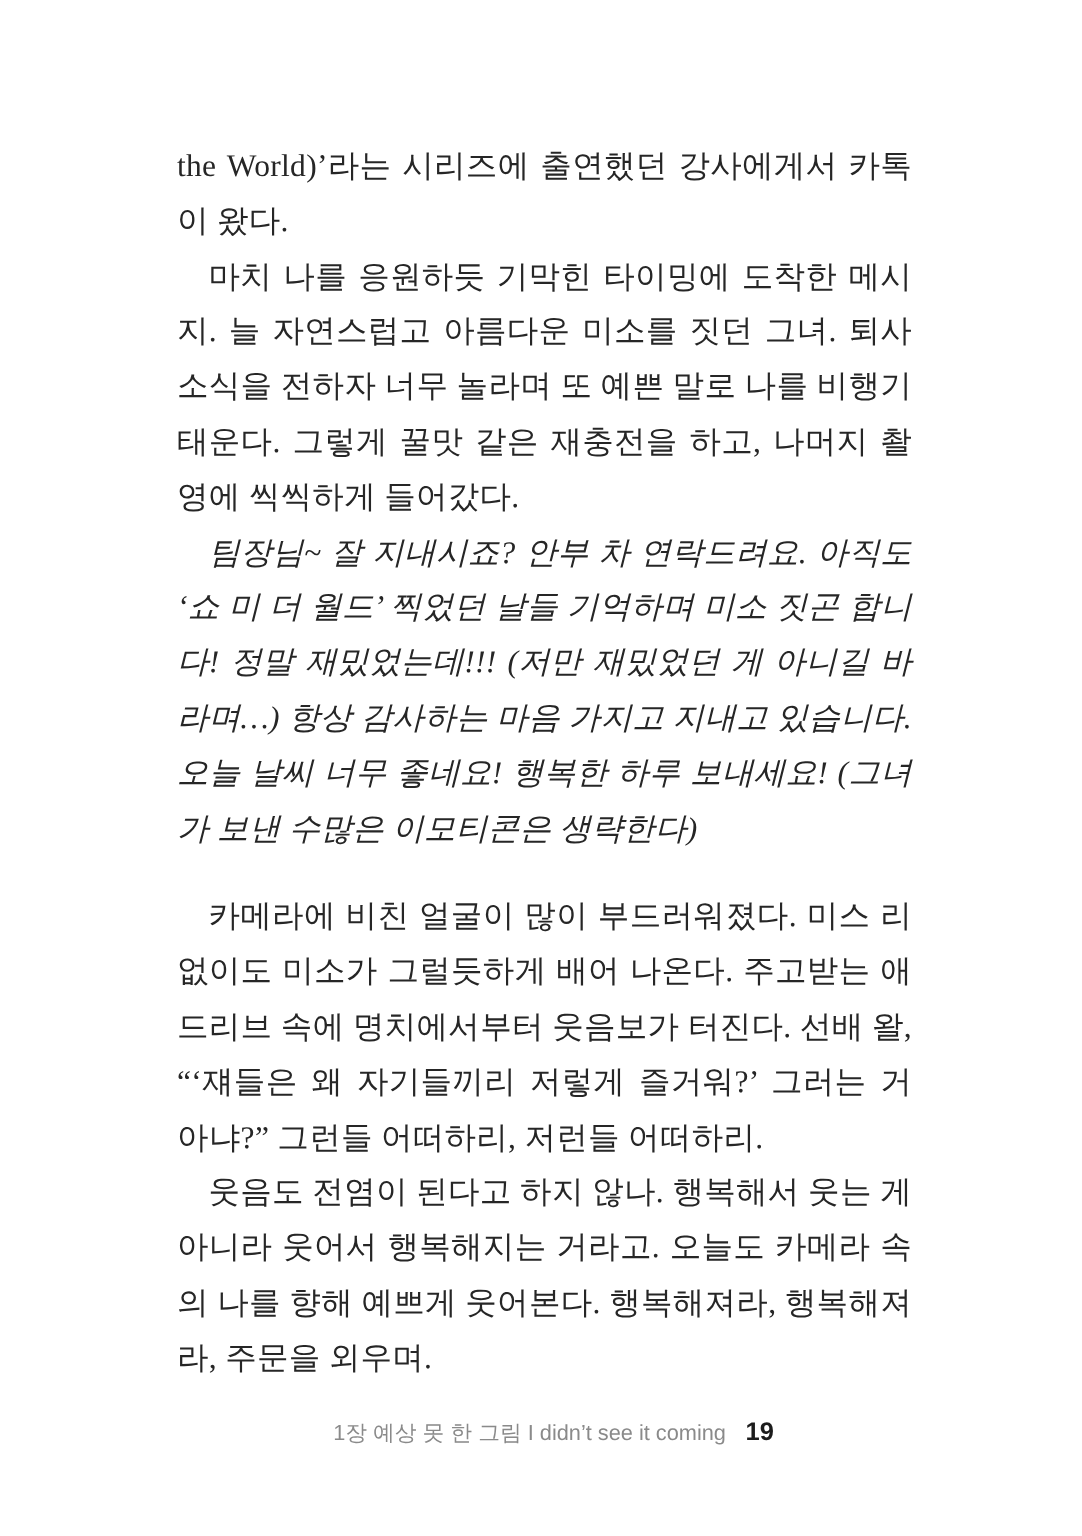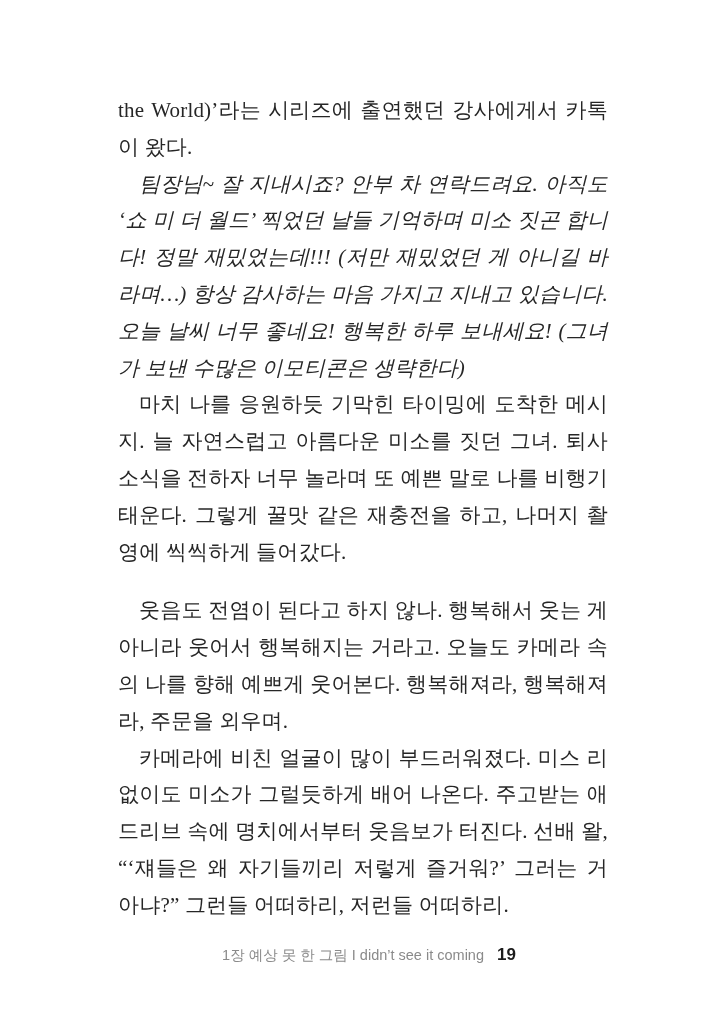--- a/index.html
+++ b/index.html
@@ -64,24 +64,24 @@
     color: #1c1c1c;
   }
 </style>
 </head>
 <body>
 
 <div class="book-page">
 
   <div class="text-block">
     <p>the World)’라는 시리즈에 출연했던 강사에게서 카톡이 왔다.</p>
+    <p class="indent">마치 나를 응원하듯 기막힌 타이밍에 도착한 메시지. 늘 자연스럽고 아름다운 미소를 짓던 그녀. 퇴사 소식을 전하자 너무 놀라며 또 예쁜 말로 나를 비행기 태운다. 그렇게 꿀맛 같은 재충전을 하고, 나머지 촬영에 씩씩하게 들어갔다.</p>
     <p class="indent quote-italic">팀장님~ 잘 지내시죠? 안부 차 연락드려요. 아직도 ‘쇼 미 더 월드’ 찍었던 날들 기억하며 미소 짓곤 합니다! 정말 재밌었는데!!! (저만 재밌었던 게 아니길 바라며…) 항상 감사하는 마음 가지고 지내고 있습니다. 오늘 날씨 너무 좋네요! 행복한 하루 보내세요! (그녀가 보낸 수많은 이모티콘은 생략한다)</p>
-    <p class="indent">마치 나를 응원하듯 기막힌 타이밍에 도착한 메시지. 늘 자연스럽고 아름다운 미소를 짓던 그녀. 퇴사 소식을 전하자 너무 놀라며 또 예쁜 말로 나를 비행기 태운다. 그렇게 꿀맛 같은 재충전을 하고, 나머지 촬영에 씩씩하게 들어갔다.</p>
     <div class="para-gap"></div>
+    <p class="indent">카메라에 비친 얼굴이 많이 부드러워졌다. 미스 리 없이도 미소가 그럴듯하게 배어 나온다. 주고받는 애드리브 속에 명치에서부터 웃음보가 터진다. 선배 왈, “‘쟤들은 왜 자기들끼리 저렇게 즐거워?’ 그러는 거 아냐?” 그런들 어떠하리, 저런들 어떠하리.</p>
     <p class="indent">웃음도 전염이 된다고 하지 않나. 행복해서 웃는 게 아니라 웃어서 행복해지는 거라고. 오늘도 카메라 속의 나를 향해 예쁘게 웃어본다. 행복해져라, 행복해져라, 주문을 외우며.</p>
-    <p class="indent">카메라에 비친 얼굴이 많이 부드러워졌다. 미스 리 없이도 미소가 그럴듯하게 배어 나온다. 주고받는 애드리브 속에 명치에서부터 웃음보가 터진다. 선배 왈, “‘쟤들은 왜 자기들끼리 저렇게 즐거워?’ 그러는 거 아냐?” 그런들 어떠하리, 저런들 어떠하리.</p>
   </div>
 
   <div class="page-footer">
     <span>1장 예상 못 한 그림 I didn’t see it coming</span><span class="page-num">19</span>
   </div>
 
 </div>
 
 </body></html>

